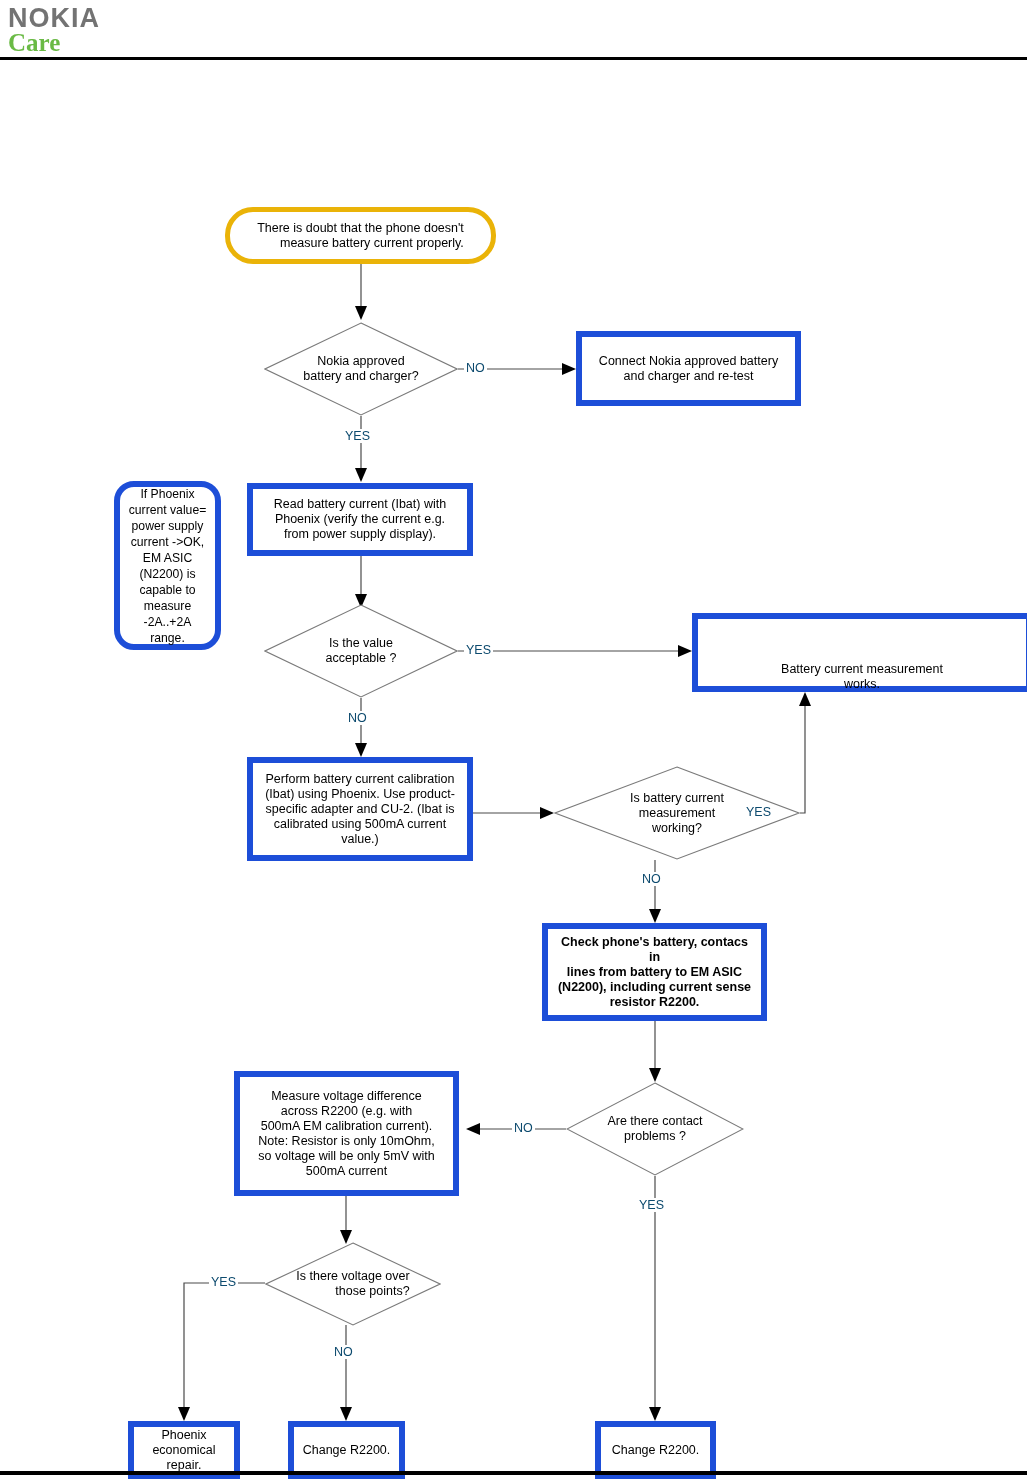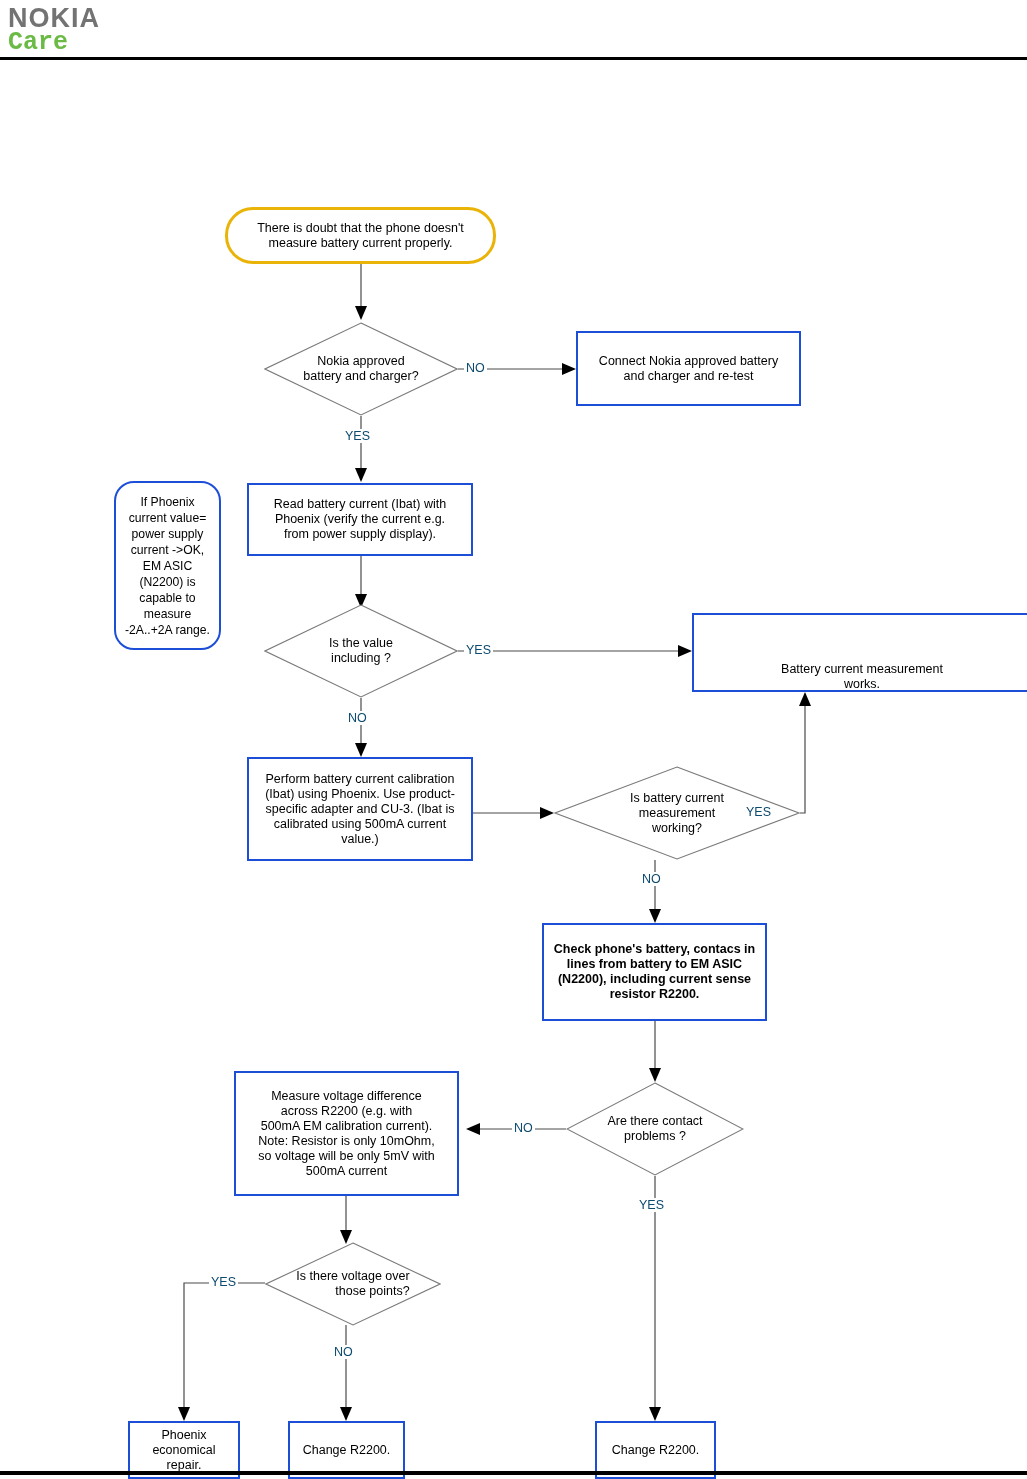--- a/index.html
+++ b/index.html
@@ -12,21 +12,21 @@
 
   
   #header{position:absolute;left:0;top:0;width:1027px;height:62px;}
   #logo{position:absolute;left:8px;top:4px;}
   .logo-nokia{
     font-family:"Liberation Sans","DejaVu Sans",sans-serif;
     font-weight:bold;font-size:27px;letter-spacing:1px;
     color:#737373;line-height:28px;
   }
   .logo-care{
-    font-family:Liberation Mono, monospace;
+    font-family:Liberation Serif, serif;
     font-weight:bold;font-size:25px;letter-spacing:0px;
     color:#6aba45;line-height:26px;margin-top:-2px;
   }
   #header-rule{
     position:absolute;left:0;top:57px;width:1027px;height:3px;background:#000;
   }
   #footer-rule{
     position:absolute;left:0;top:1471px;width:1027px;height:4px;background:#000;
   }
 
@@ -34,22 +34,22 @@
   #chart{position:absolute;left:0;top:0;width:1027px;height:1479px;}
 
   .node{
     position:absolute;box-sizing:border-box;
     display:flex;align-items:center;justify-content:center;
     text-align:center;font-size:12.5px;line-height:15px;
     color:#000;background:#fff;
   }
   .node .txt{display:block;padding:0 6px;white-space:pre-line;}
 
-  .box{border:2px solid #1d4ed8;}
-  .terminator{border:3px solid #eab308;border-radius:28px;}
+  .box{border:6px solid #1d4ed8;}
+  .terminator{border:5px solid #eab308;border-radius:28px;text-align:right;}
 
   
   .diamond{background:transparent;}
   .diamond .shape{
     position:absolute;left:0;top:0;width:100%;height:100%;
   }
   .diamond .txt{position:relative;z-index:2;}
 
   svg.edges{position:absolute;left:0;top:0;width:1027px;height:1479px;
             pointer-events:none;}
@@ -129,21 +129,21 @@
     </svg>
     <span class="txt">Nokia approved
 battery and charger?</span>
   </div>
 
   <div class="node diamond" style="left:264px;top:604px;width:194px;height:94px;">
     <svg class="shape" viewBox="0 0 194 94" preserveAspectRatio="none">
       <polygon points="97,1 193,47 97,93 1,47" fill="#ffffff" stroke="#7a7a7a" stroke-width="1.1"></polygon>
     </svg>
     <span class="txt">Is the value
-including ?</span>
+acceptable ?</span>
   </div>
 
   <div class="node diamond" style="left:554px;top:766px;width:246px;height:94px;">
     <svg class="shape" viewBox="0 0 246 94" preserveAspectRatio="none">
       <polygon points="123,1 245,47 123,93 1,47" fill="#ffffff" stroke="#7a7a7a" stroke-width="1.1"></polygon>
     </svg>
     <span class="txt">Is battery current
 measurement
 working?</span>
   </div>
@@ -193,21 +193,21 @@
   </div>
 
   <div class="node box" style="left:692px;top:613px;width:340px;height:79px;">
     <span class="txt" style="max-width:232px;margin-top:48px;">Battery current measurement
 works.</span>
   </div>
 
   <div class="node box" style="left:247px;top:757px;width:226px;height:104px;">
     <span class="txt">Perform battery current calibration
 (Ibat) using Phoenix. Use product-
-specific adapter and CU-3. (Ibat is
+specific adapter and CU-2. (Ibat is
 calibrated using 500mA current
 value.)</span>
   </div>
 
   <div class="node box" style="left:542px;top:923px;width:225px;height:98px;font-weight:bold;">
     <span class="txt">Check phone's battery, contacs in
 lines from battery to EM ASIC
 (N2200), including current sense
 resistor R2200.</span>
   </div>

